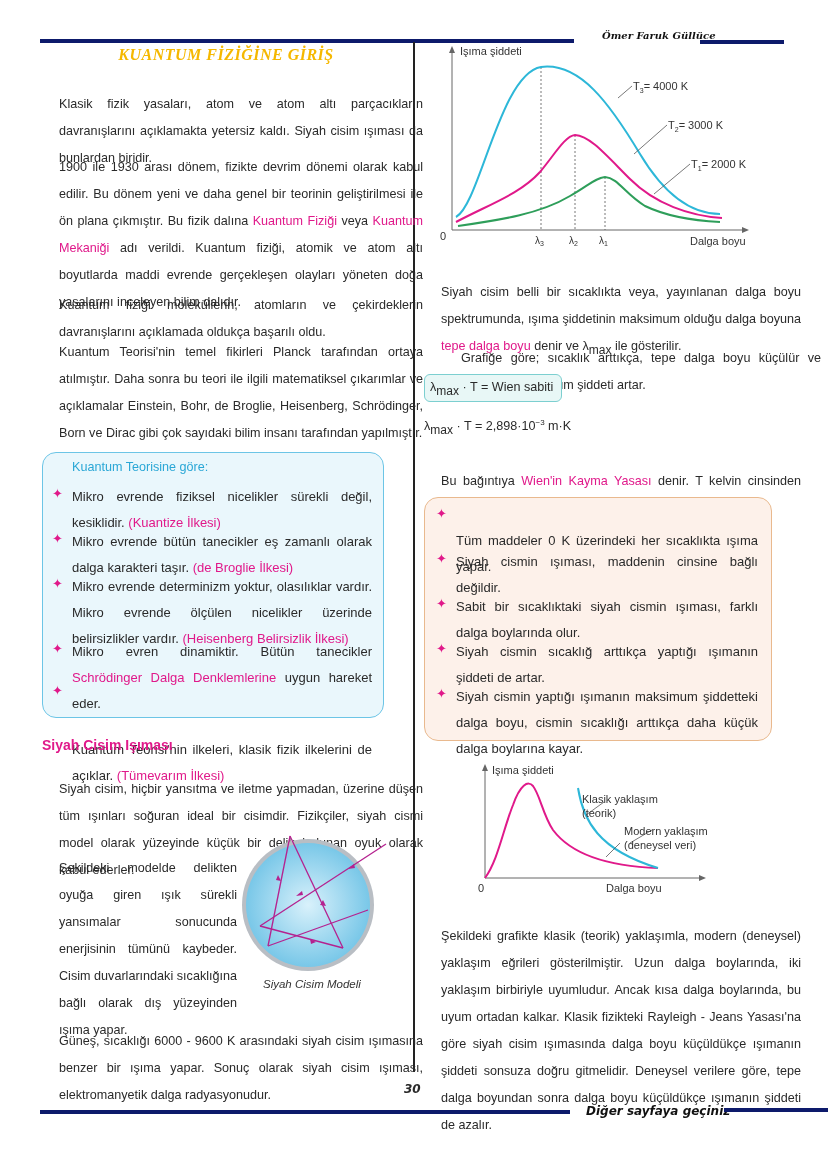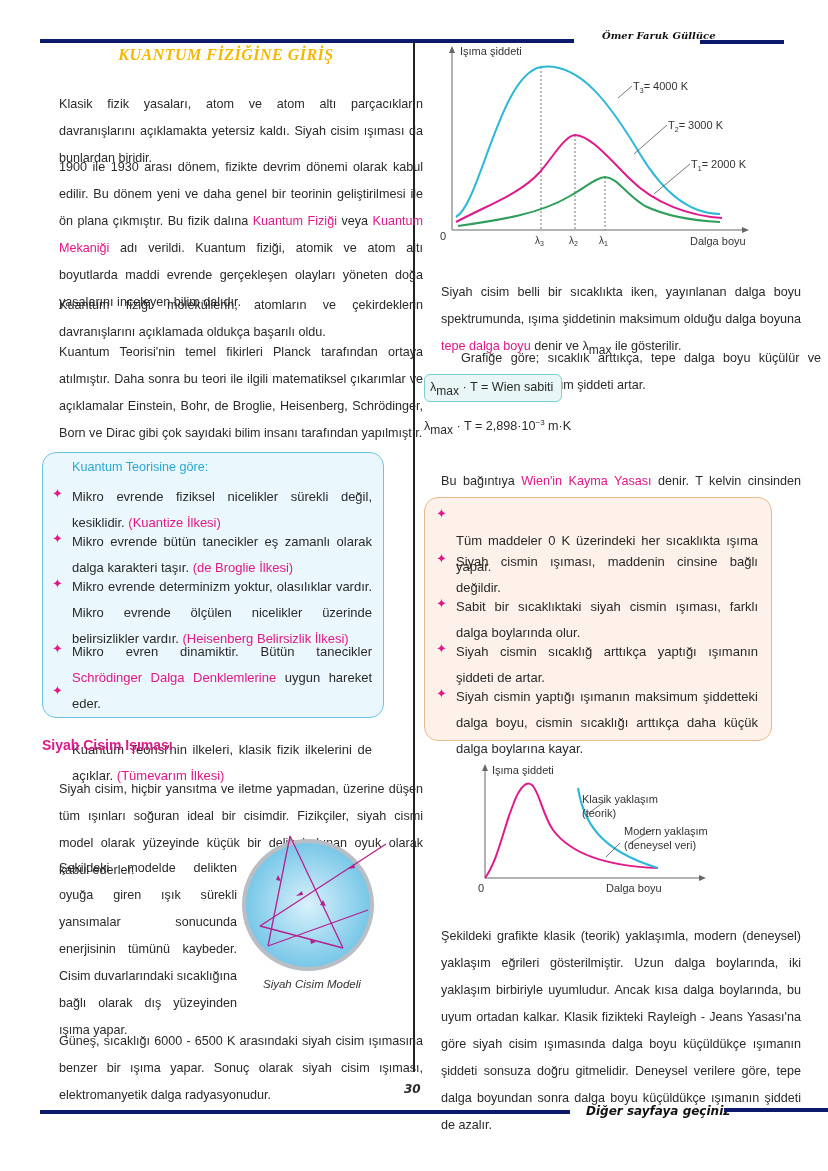--- a/index.html
+++ b/index.html
@@ -87,21 +87,21 @@
   <g fill="#b5218f">
     <polygon points="120,39 126,34 127,38"></polygon>
     <polygon points="68,66 74,61 75,65"></polygon>
     <polygon points="50,45 53,51 48,50"></polygon>
     <polygon points="95,70 98,76 92,75"></polygon>
     <polygon points="88,112 82,109 83,114"></polygon>
   </g>
 </svg>
 <div class="abs" style="left:263px; top:978px; font-size:11.5px; font-style:italic; color:#333;">Siyah Cisim Modeli</div>
 
-<p class="p abs" style="left:42px; top:1011px; width:364px;">Güneş, sıcaklığı 6000 - 6500  K arasındaki siyah cisim ışımasına benzer bir ışıma yapar. Sonuç olarak siyah cisim ışıması, elektromanyetik dalga radyasyonudur.</p>
+<p class="p abs" style="left:42px; top:1011px; width:364px;">Güneş, sıcaklığı 6000 - 9600  K arasındaki siyah cisim ışımasına benzer bir ışıma yapar. Sonuç olarak siyah cisim ışıması, elektromanyetik dalga radyasyonudur.</p>
 
 <svg class="abs" style="left:440px; top:44px;" width="350" height="210" viewBox="0 0 350 210">
   <line x1="12" y1="186" x2="12" y2="6" stroke="#666" stroke-width="1"></line>
   <polygon points="12,2 9,9 15,9" fill="#666"></polygon>
   <line x1="12" y1="186" x2="305" y2="186" stroke="#666" stroke-width="1"></line>
   <polygon points="309,186 302,183 302,189" fill="#666"></polygon>
   <g stroke="#555" stroke-dasharray="2,2" stroke-width="0.8">
     <line x1="101" y1="23" x2="101" y2="186"></line>
     <line x1="135" y1="91" x2="135" y2="186"></line>
     <line x1="165" y1="133" x2="165" y2="186"></line>
@@ -117,21 +117,21 @@
   <text x="250" y="201" font-size="11" fill="#333">Dalga boyu</text>
   <text x="193" y="46" font-size="11" fill="#333">T<tspan font-size="7" dy="3">3</tspan><tspan dy="-3">= 4000 K</tspan></text>
   <text x="228" y="85" font-size="11" fill="#333">T<tspan font-size="7" dy="3">2</tspan><tspan dy="-3">= 3000 K</tspan></text>
   <text x="251" y="124" font-size="11" fill="#333">T<tspan font-size="7" dy="3">1</tspan><tspan dy="-3">= 2000 K</tspan></text>
   <text x="95" y="200" font-size="10" fill="#333">λ<tspan font-size="7" dy="2">3</tspan></text>
   <text x="129" y="200" font-size="10" fill="#333">λ<tspan font-size="7" dy="2">2</tspan></text>
   <text x="159" y="200" font-size="10" fill="#333">λ<tspan font-size="7" dy="2">1</tspan></text>
 </svg>
 
 <p class="p abs" style="left:424px; top:262px; width:360px;">
-  <span>Siyah cisim belli bir sıcaklıkta iken, yayınlanan dalga boyu spektrumunda, ışıma şiddetinin maksimum olduğu dalga boyuna </span><span class="pink">tepe dalga boyu</span><span> denir ve λ</span><sub>max</sub><span> ile gösterilir.</span>
+  <span>Siyah cisim belli bir sıcaklıkta veya, yayınlanan dalga boyu spektrumunda, ışıma şiddetinin maksimum olduğu dalga boyuna </span><span class="pink">tepe dalga boyu</span><span> denir ve λ</span><sub>max</sub><span> ile gösterilir.</span>
 </p>
 
 <p class="p abs" style="left:444px; top:328px; width:360px;">Grafiğe göre; sıcaklık arttıkça, tepe dalga boyu küçülür ve ışımanın maksimum şiddeti artar.</p>
 
 <div class="formula-box" style="left:424px; top:374px; width:136px; height:26px;"></div>
 <div class="abs" style="left:430px; top:380px; font-size:12.6px;"><span>λ</span><sub>max</sub><span> · T = Wien sabiti</span></div>
 
 <div class="abs" style="left:424px; top:418px; font-size:12.6px;"><span>λ</span><sub>max</sub><span> · T = 2,898·10</span><sup>−3</sup><span> m·K</span></div>
 
 <p class="p abs" style="left:424px; top:451px; width:360px;">

